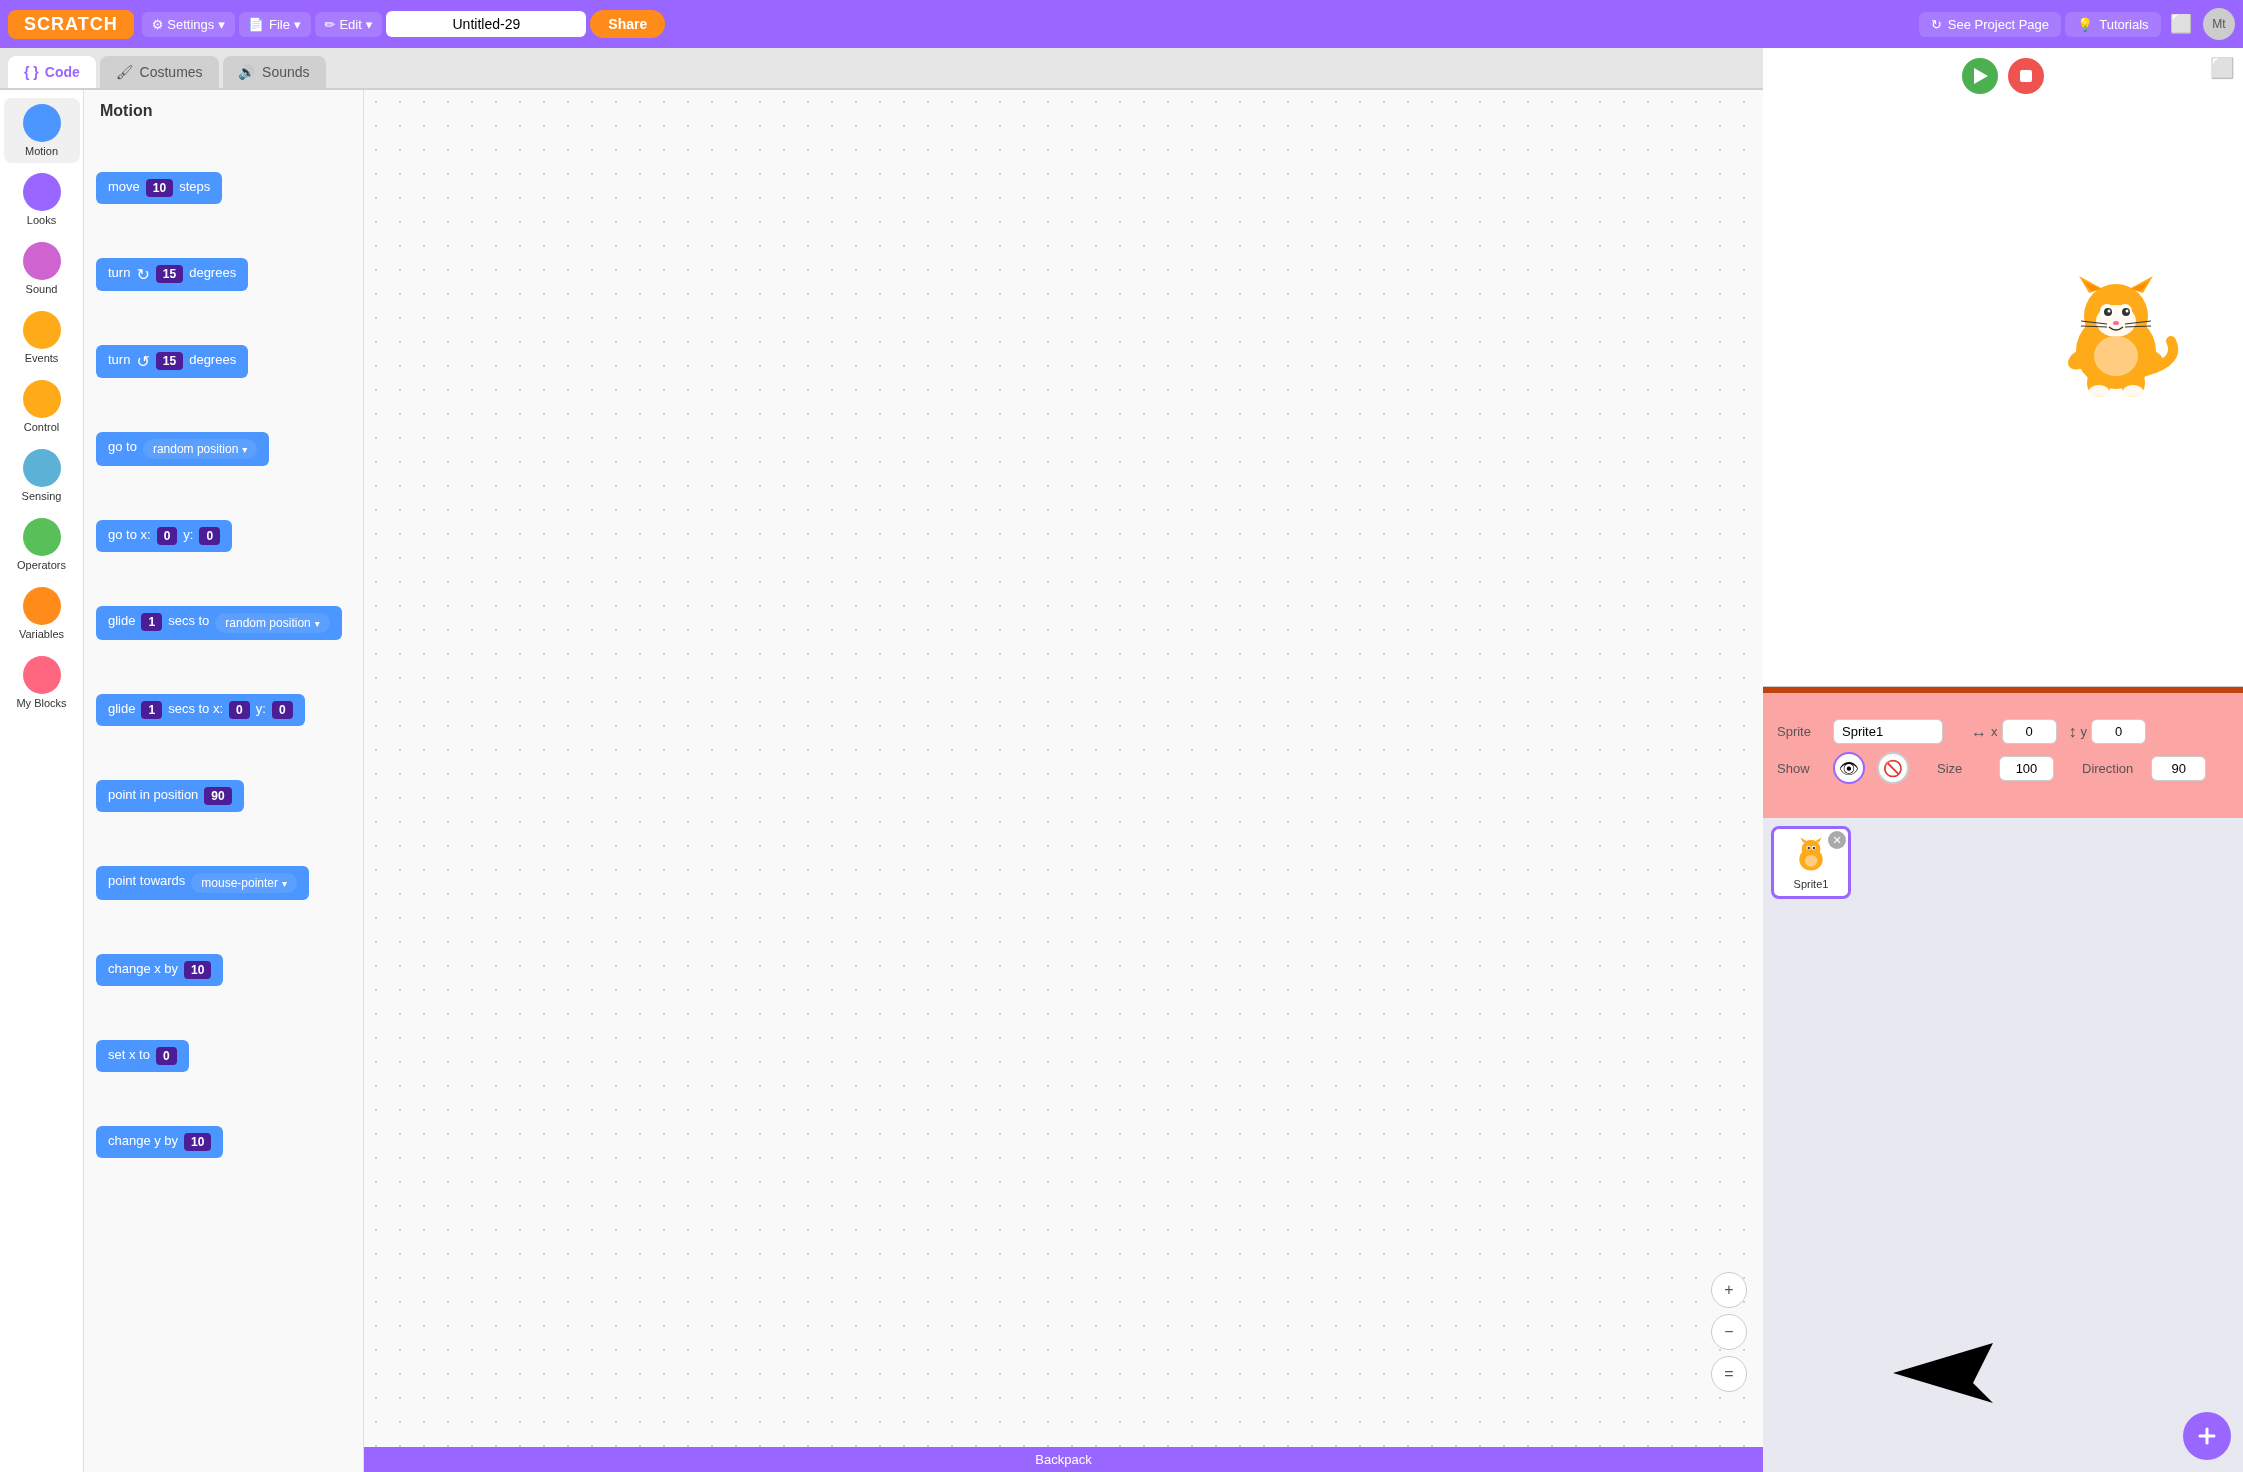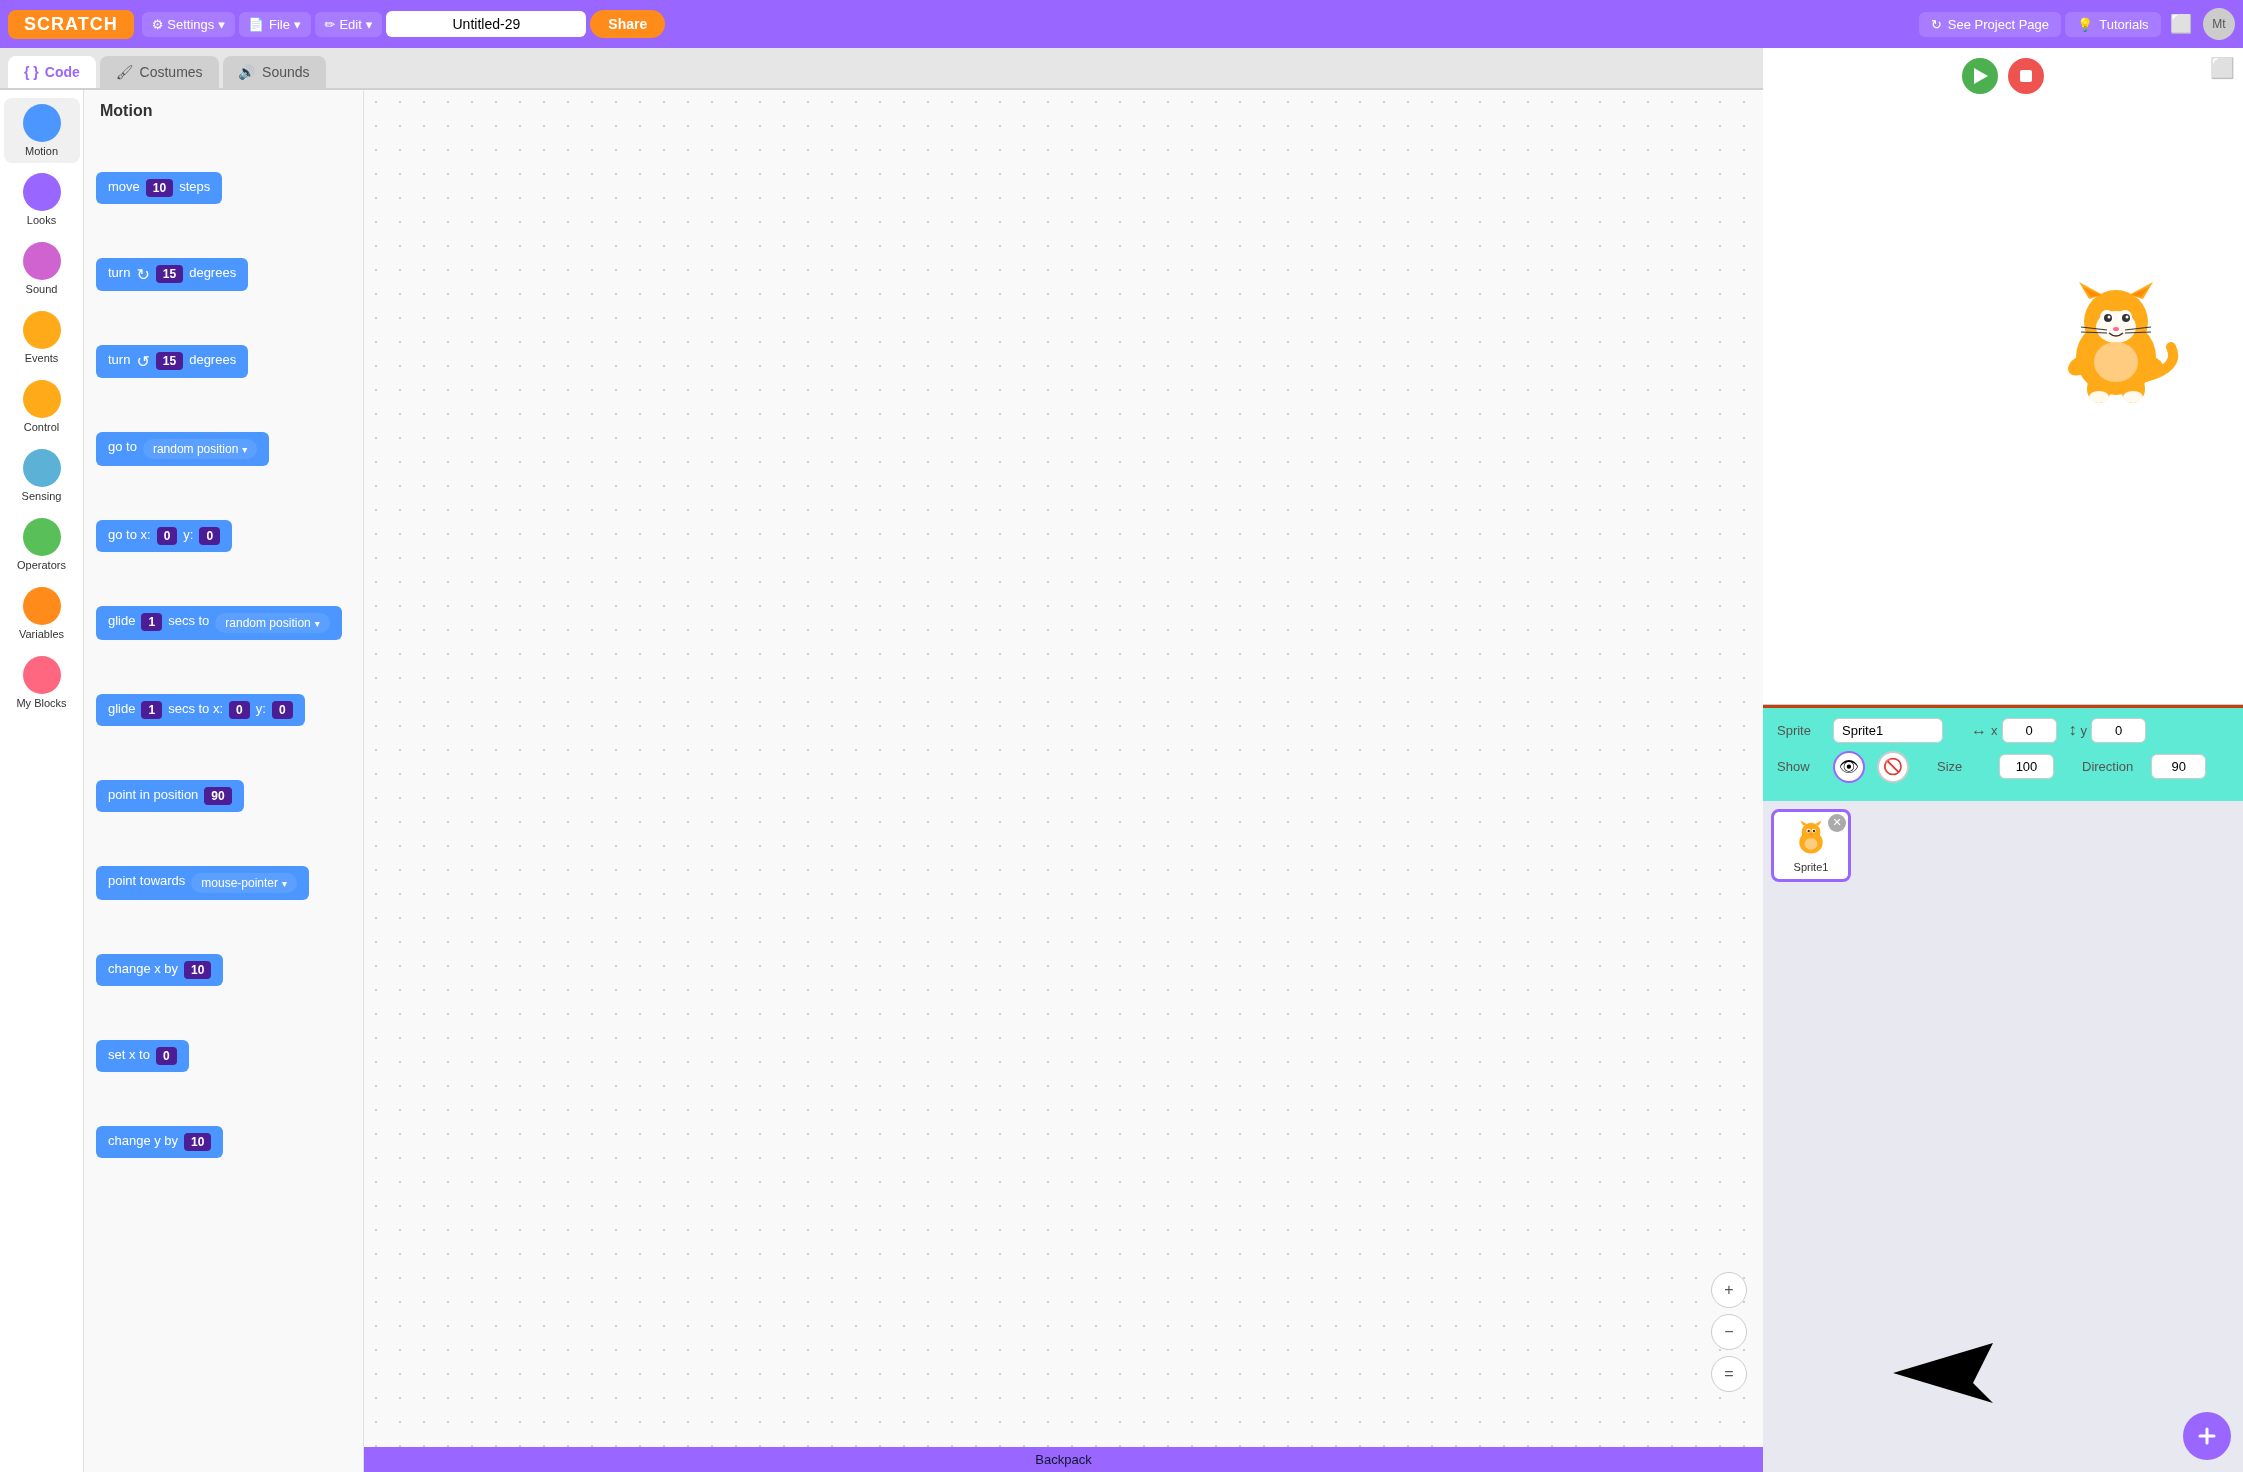--- a/index.html
+++ b/index.html
@@ -301,23 +301,23 @@
 
     
     .scratch-cat {
       position: absolute;
       top: 35%;
       left: 60%;
     }
 
     
     .sprite-info {
-      background: #5eead4;
-      padding: 10px 14px;
-      border-top: 3px solid #c2410c;
+      background: #fca5a5;
+      padding: 26px 14px;
+      border-top: 6px solid #c2410c;
     }
     .sprite-info-row {
       display: flex;
       align-items: center;
       gap: 12px;
       margin-bottom: 8px;
     }
     .sprite-label {
       font-size: 13px;
       color: #555;
@@ -625,21 +625,21 @@
       </div>
 
       <div class="scripts-area">
         <div class="scripts-controls">
           <button class="scripts-ctrl-btn">+</button>
           <button class="scripts-ctrl-btn">−</button>
           <button class="scripts-ctrl-btn">=</button>
         </div>
         <div class="scrollbar-h"></div>
 
-        <div style="position:absolute;bottom:0;left:0;right:0;background:#9966ff;color:#0f172a;padding:5px 16px;font-size:13px;text-align:center;cursor:pointer;">Backpack</div>
+        <div style="position:absolute;bottom:0;left:0;right:0;background:#9966ff;color:#ffffff;padding:5px 16px;font-size:13px;text-align:center;cursor:pointer;">Backpack</div>
       </div>
 
     </div>
   </div>
 
   <div class="right-panel">
 
     <div class="stage-area">
 
       <div style="position:absolute;top:10px;left:50%;transform:translateX(-50%);display:flex;gap:10px;align-items:center;">

